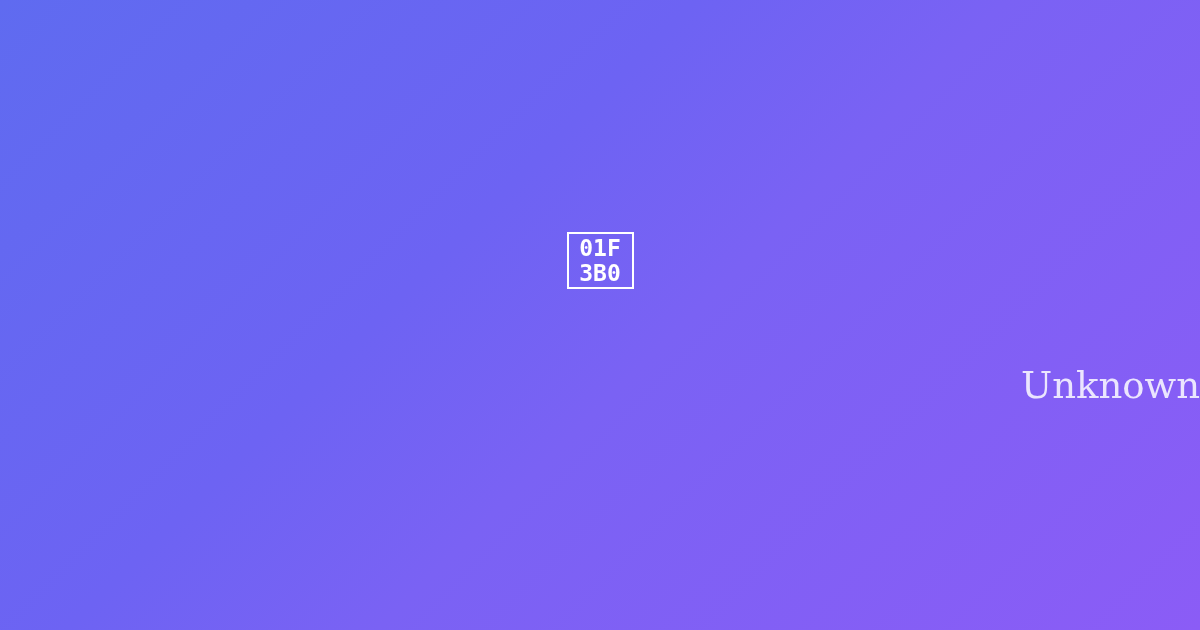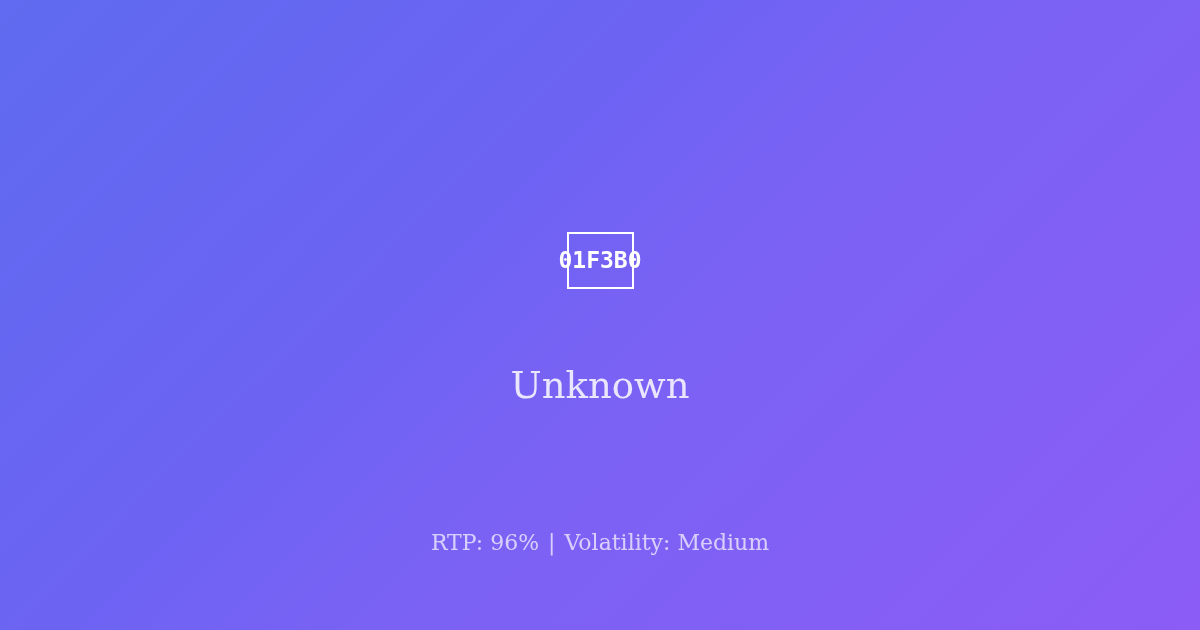--- a/index.html
+++ b/index.html
@@ -37,21 +37,21 @@
     align-items: center;
     justify-content: center;
     gap: 30px;
     padding: 0 40px;
     box-sizing: border-box;
   }
 
   
   .tofu {
     display: inline-flex;
-    flex-direction: row;
+    flex-direction: column;
     align-items: center;
     justify-content: center;
     box-sizing: border-box;
     width: 67px;
     height: 57px;
     border: 2px solid #ffffff;
     flex: 0 0 auto;
     padding: 2px 3px;
     line-height: 1;
   }
@@ -76,21 +76,21 @@
     letter-spacing: 0px;
     margin: 0;
   }
 
   
   .provider {
     position: absolute;
     top: 362px;
     left: 0;
     right: 0;
-    text-align: center;
+    text-align: right;
     font-family: "DejaVu Serif", "Liberation Serif", serif;
     font-weight: 400;
     font-size: 37px;
     line-height: 48px;
     color: rgba(255, 255, 255, 0.84);
     margin: 0;
   }
 
   
   .stats {
@@ -123,17 +123,14 @@
     <span class="tofu">
       <span class="tofu-line">01F</span>
       <span class="tofu-line">3B0</span>
     </span>
 
 
   </div>
 
   <p class="provider">Unknown</p>
 
-  <p class="stats">
-    <span>RTP:</span><span>&nbsp;</span><span>96%</span><span>&nbsp;</span><span class="sep">|</span><span>&nbsp;</span><span>Volatility:</span><span>&nbsp;</span><span>Medium</span>
-  </p>
 
 </div>
 
 </body></html>

